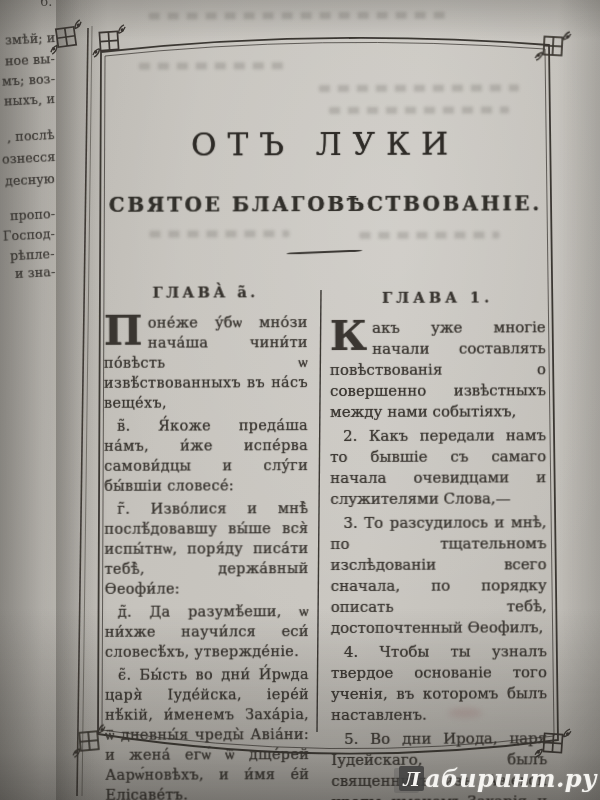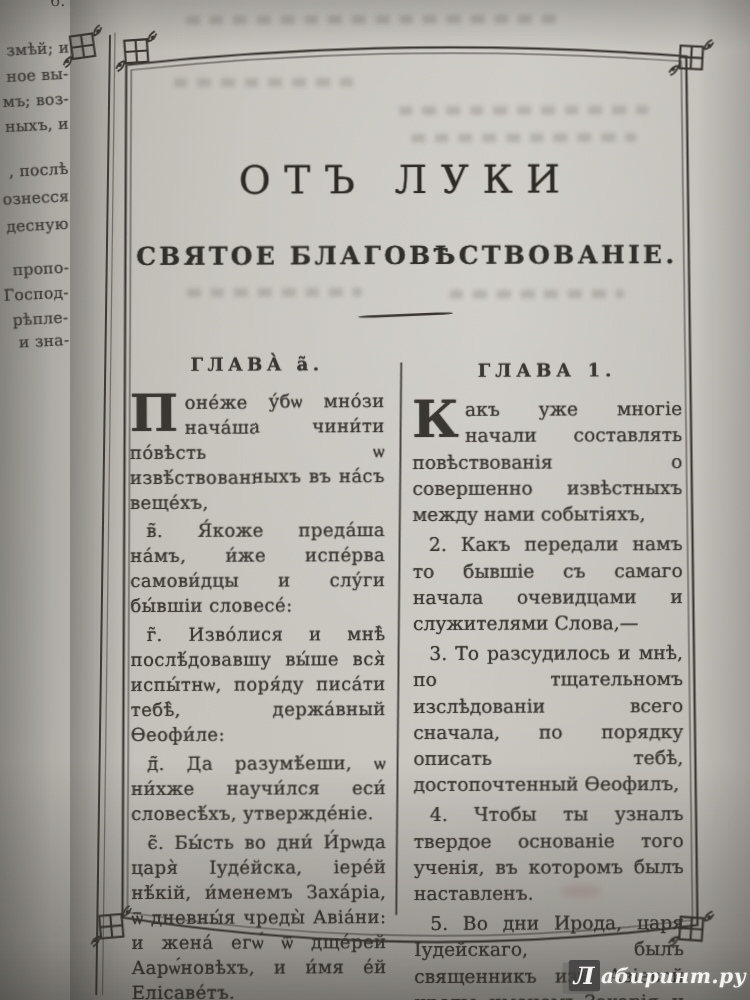--- a/index.html
+++ b/index.html
@@ -48,21 +48,21 @@
       linear-gradient(to right,rgba(50,48,44,.38) 0%,rgba(50,48,44,.10) 7%,rgba(50,48,44,0) 16%),
       linear-gradient(to left,rgba(50,48,44,.20) 0%,rgba(50,48,44,0) 7%),
       linear-gradient(to bottom,rgba(50,48,44,.24) 0%,rgba(50,48,44,0) 5%,rgba(50,48,44,0) 76%,rgba(42,40,36,.30) 94%,rgba(32,30,27,.48) 100%);}
   .smudge{position:absolute;left:448px;top:708px;width:34px;height:10px;z-index:6;
     background:rgba(168,120,118,.28);filter:blur(3px);border-radius:50%;}
   
   .watermark{position:absolute;right:3px;bottom:7px;z-index:9;display:flex;align-items:center;}
   .wm-badge{display:flex;align-items:center;justify-content:center;width:25px;height:25px;
     margin-right:1px;background:rgba(62,62,62,.85);border-radius:2px;color:#f6f5f2;
     font-size:19px;font-weight:bold;font-style:italic;box-shadow:-5px 2px 0 rgba(70,70,70,.25);}
-  .wm-text{font-style:italic;font-weight:bold;font-size:16px;color:rgba(250,249,246,.95);
+  .wm-text{font-style:italic;font-weight:bold;font-size:24px;color:rgba(250,249,246,.95);
     letter-spacing:.5px;text-shadow:0 0 2px rgba(255,255,255,.3);}
 </style>
 </head>
 <body>
 
 <div class="photo">
 
   <div class="left-page">
     <div class="pagenum-frag">6.</div>
     <div class="frag" style="top:30px">змѣй; и</div>

